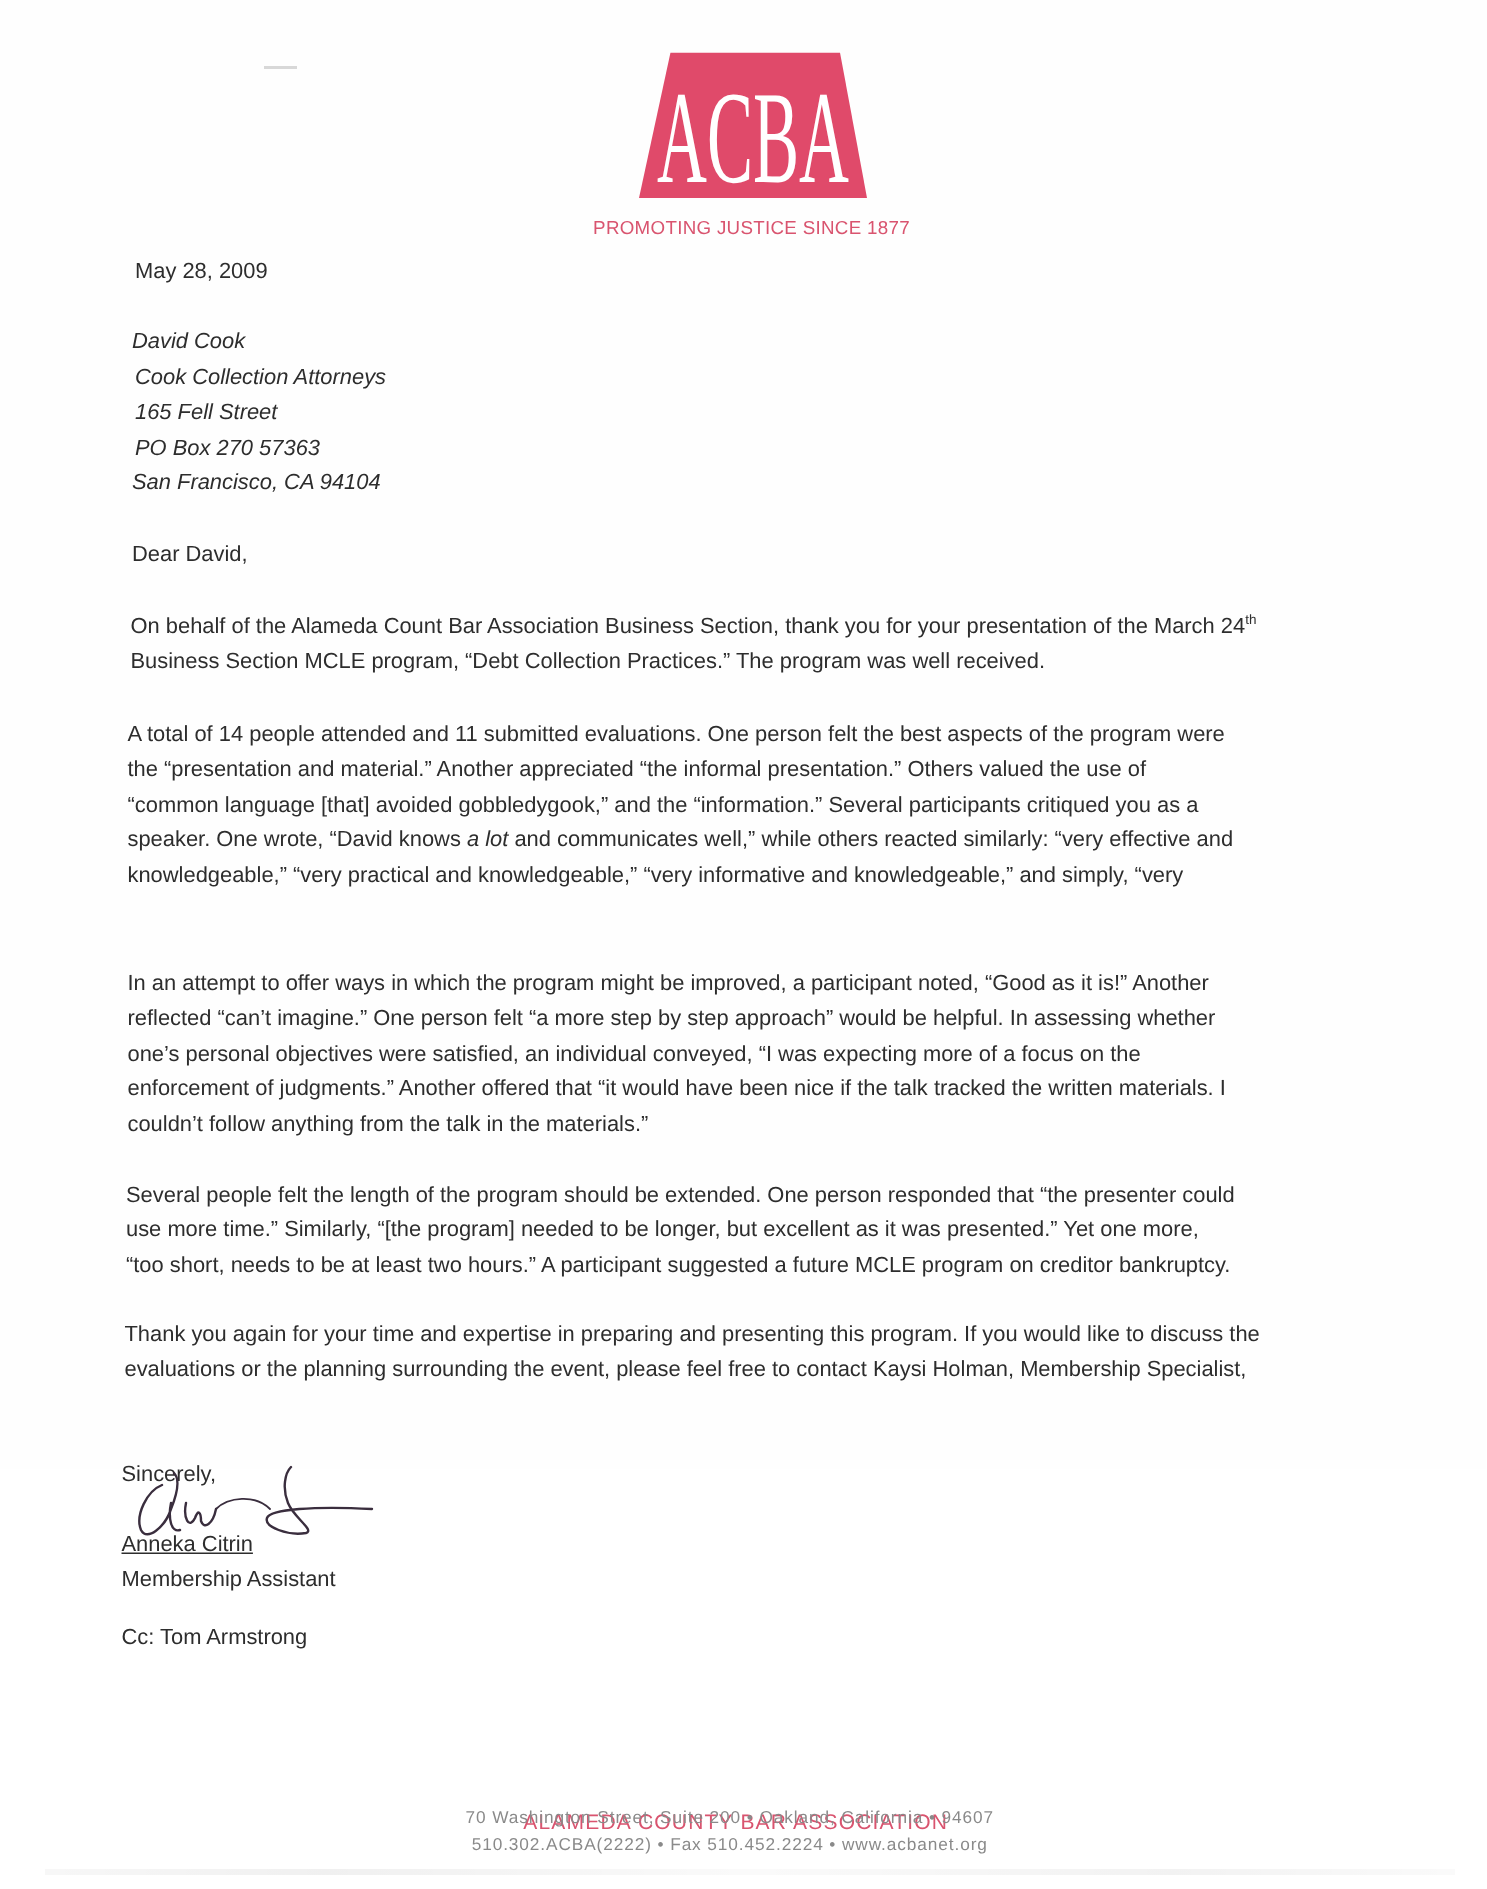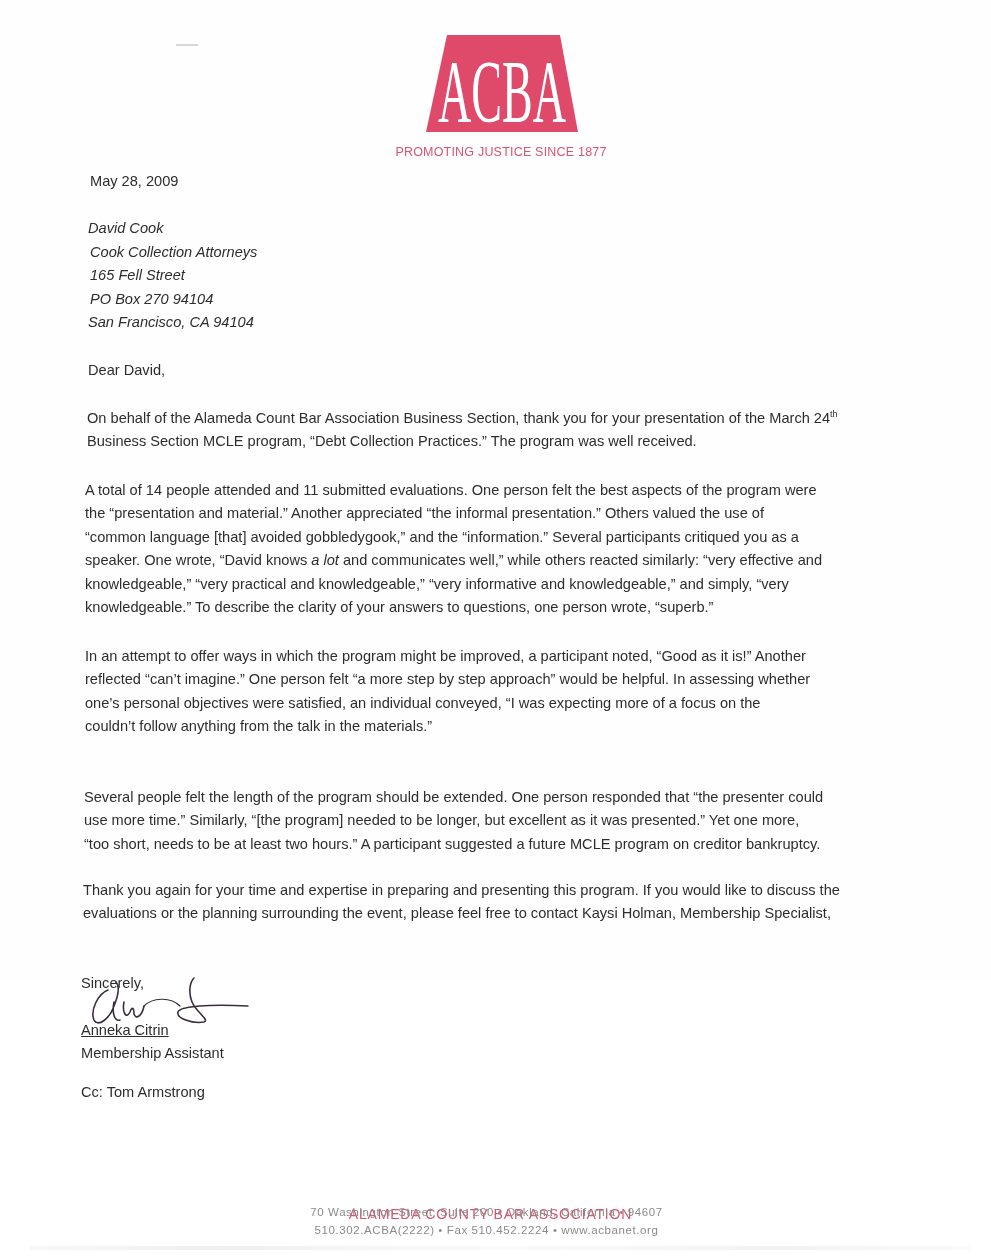--- a/index.html
+++ b/index.html
@@ -104,44 +104,44 @@
     </svg>
   </div>
   <div class="tagline">PROMOTING JUSTICE SINCE 1877</div>
 
   <div class="text" style="top:170px; left:90px;">May 28, 2009</div>
 
   <div class="block" style="top:217px;font-style:italic;">
     <span class="line">David Cook</span>
     <span class="line" style="margin-left:2px;">Cook Collection Attorneys</span>
     <span class="line" style="margin-left:2px;">165 Fell Street</span>
-    <span class="line" style="margin-left:2px;">PO Box 270 94104</span>
+    <span class="line" style="margin-left:2px;">PO Box 270 57363</span>
     <span class="line">San Francisco, CA 94104</span>
   </div>
 
   <div class="text" style="top:359px; left:88px;">Dear David,</div>
 
   <div class="para" style="top:407px; left:87px;">
     <span class="line"><span>On behalf of the Alameda Count Bar Association Business Section, thank you for your presentation of the March 24</span><sup>th</sup></span>
     <span class="line">Business Section MCLE program, “Debt Collection Practices.”  The program was well received.</span>
   </div>
 
   <div class="para" style="top:479px; left:85px;">
     <span class="line">A total of 14 people attended and 11 submitted evaluations.  One person felt the best aspects of the program were</span>
     <span class="line">the “presentation and material.”  Another appreciated “the informal presentation.”  Others valued the use of</span>
     <span class="line">“common language [that] avoided gobbledygook,” and the “information.”  Several participants critiqued you as a</span>
     <span class="line"><span>speaker.  One wrote, “David knows </span><em>a lot</em><span> and communicates well,” while others reacted similarly: “very effective and</span></span>
     <span class="line">knowledgeable,” “very practical and knowledgeable,” “very informative and knowledgeable,” and simply, “very</span>
-    <span class="line">knowledgeable.”  To describe the clarity of your answers to questions, one person wrote, “superb.”</span>
   </div>
 
   <div class="para" style="top:645px; left:85px;">
     <span class="line">In an attempt to offer ways in which the program might be improved, a participant noted, “Good as it is!”  Another</span>
     <span class="line">reflected “can’t imagine.”  One person felt “a more step by step approach” would be helpful.   In assessing whether</span>
     <span class="line">one’s personal objectives were satisfied, an individual conveyed, “I was expecting more of a focus on the</span>
+    <span class="line">enforcement of judgments.”  Another offered that “it would have been nice if the talk tracked the written materials.  I</span>
     <span class="line">couldn’t follow anything from the talk in the materials.”</span>
   </div>
 
   <div class="para" style="top:786px; left:84px;">
     <span class="line">Several people felt the length of the program should be extended.  One person responded that “the presenter could</span>
     <span class="line">use more time.”  Similarly, “[the program] needed to be longer, but excellent as it was presented.”  Yet one more,</span>
     <span class="line">“too short, needs to be at least two hours.”  A participant suggested a future MCLE program on creditor bankruptcy.</span>
   </div>
 
   <div class="para" style="top:879px; left:83px;">

